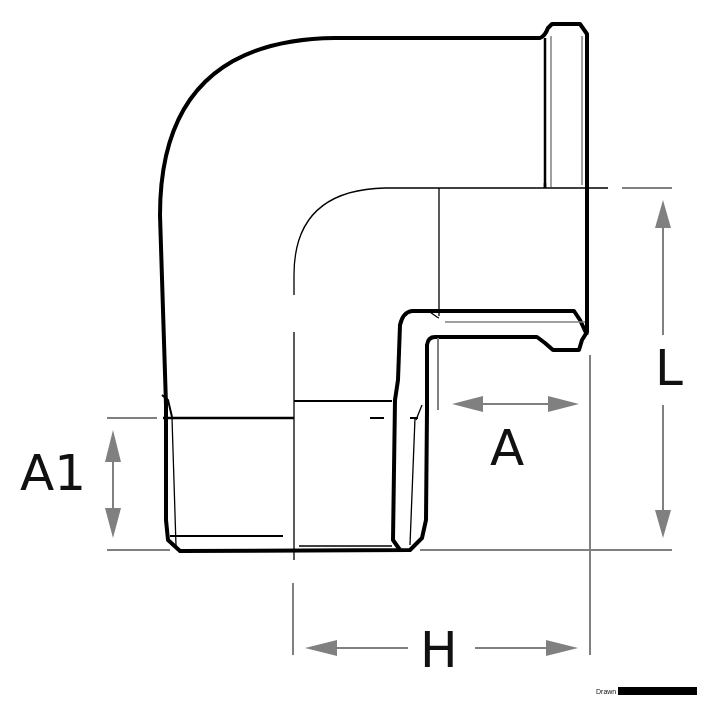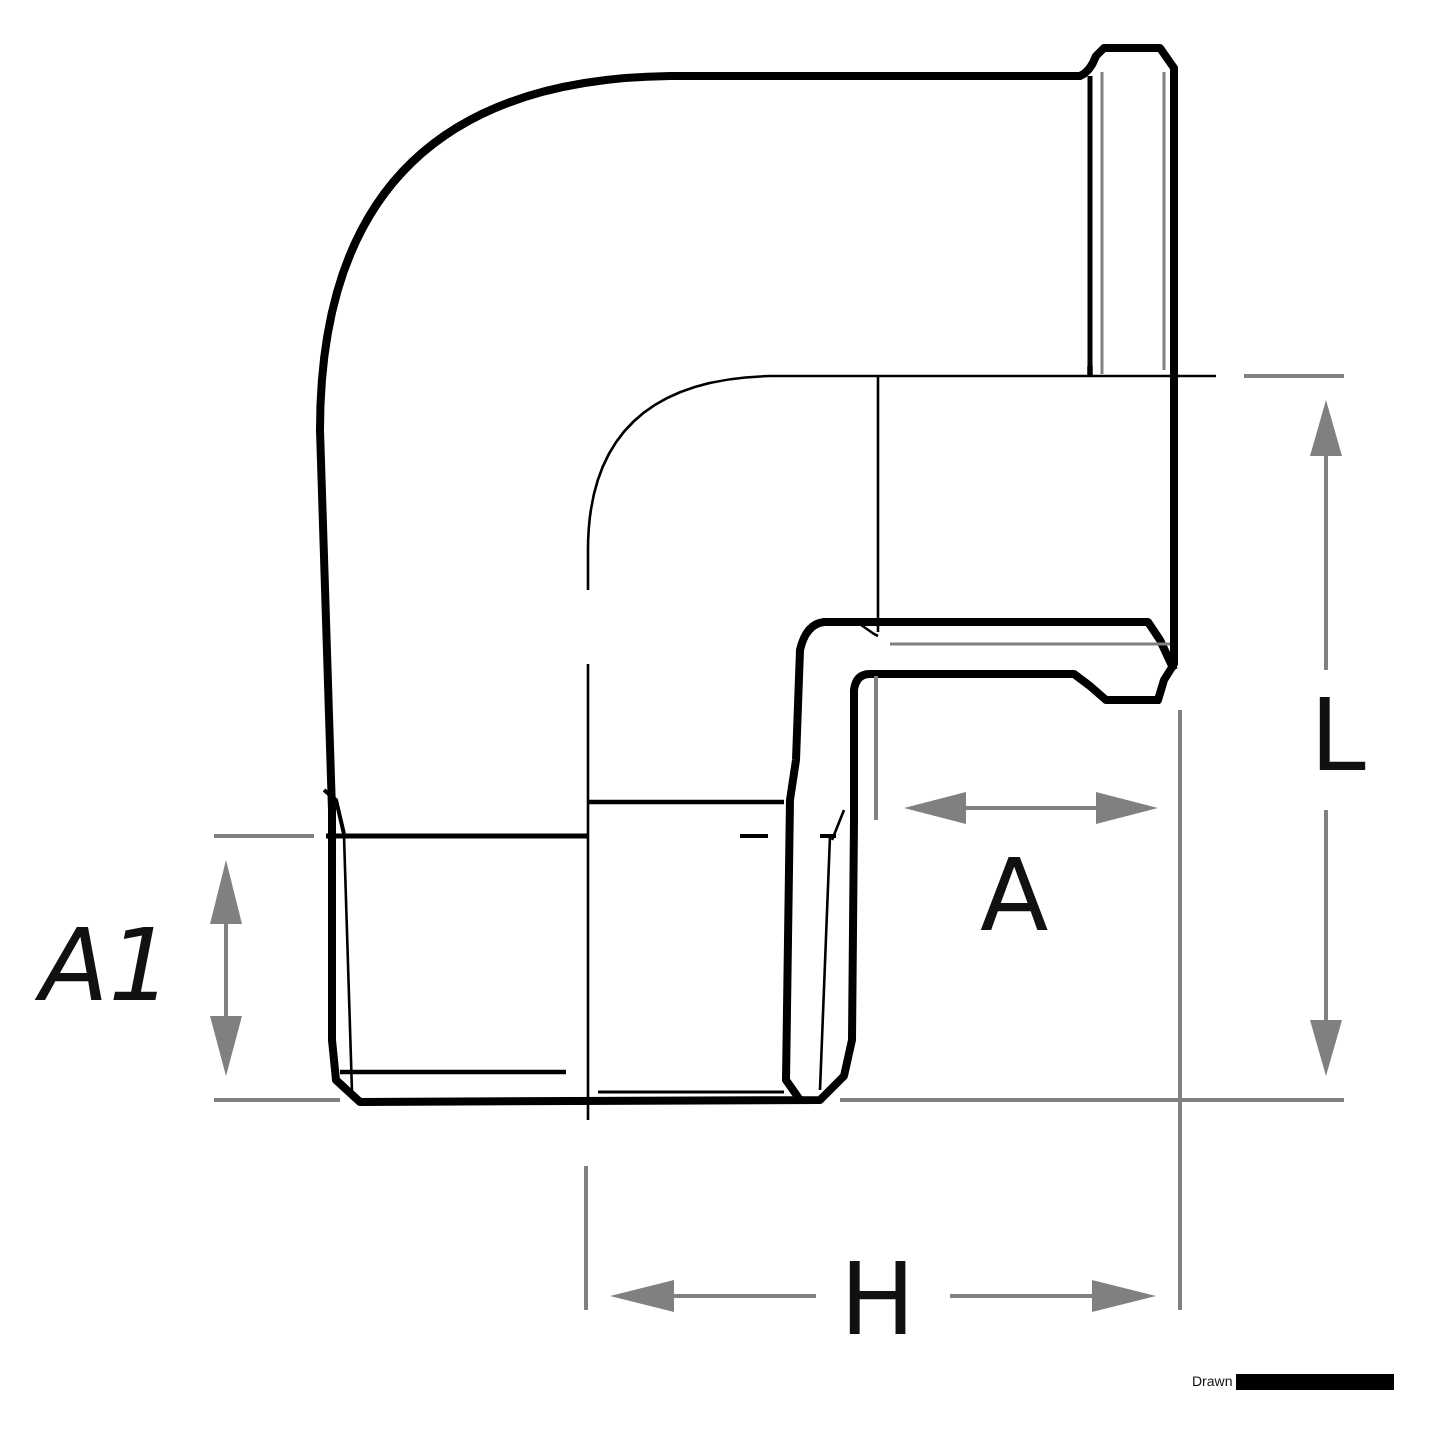--- a/index.html
+++ b/index.html
@@ -1,21 +1,21 @@
 <!DOCTYPE html>
 <html><head>
 <meta charset="utf-8">
 <style>
   html, body { margin: 0; padding: 0; background: #ffffff; }
   body { width: 720px; height: 720px; position: relative; overflow: hidden; font-family: "DejaVu Sans", sans-serif; }
   #drawing { position: absolute; left: 0; top: 0; width: 720px; height: 720px; }
   .dim-label { position: absolute; color: #111111; font-family: "DejaVu Sans", sans-serif; font-size: 50px; line-height: 1; }
   #label-L { left: 655px; top: 343px; }
   #label-A { left: 490px; top: 423px; }
-  #label-A1 { left: 20px; top: 458px; font-style: italic; }
+  #label-A1 { left: 20px; top: 448px; }
   #label-H { left: 420px; top: 625px; }
   .footer { position: absolute; left: 596px; top: 686px; height: 10px; display: flex; align-items: center; }
   .footer-text { font-size: 7px; color: #111; font-family: "Liberation Sans", sans-serif; margin-right: 2px; }
   .footer-bar { width: 79px; height: 8px; background: #000; }
 </style>
 </head>
 <body>
 
 <svg id="drawing" viewBox="0 0 720 720" xmlns="http://www.w3.org/2000/svg">
 

